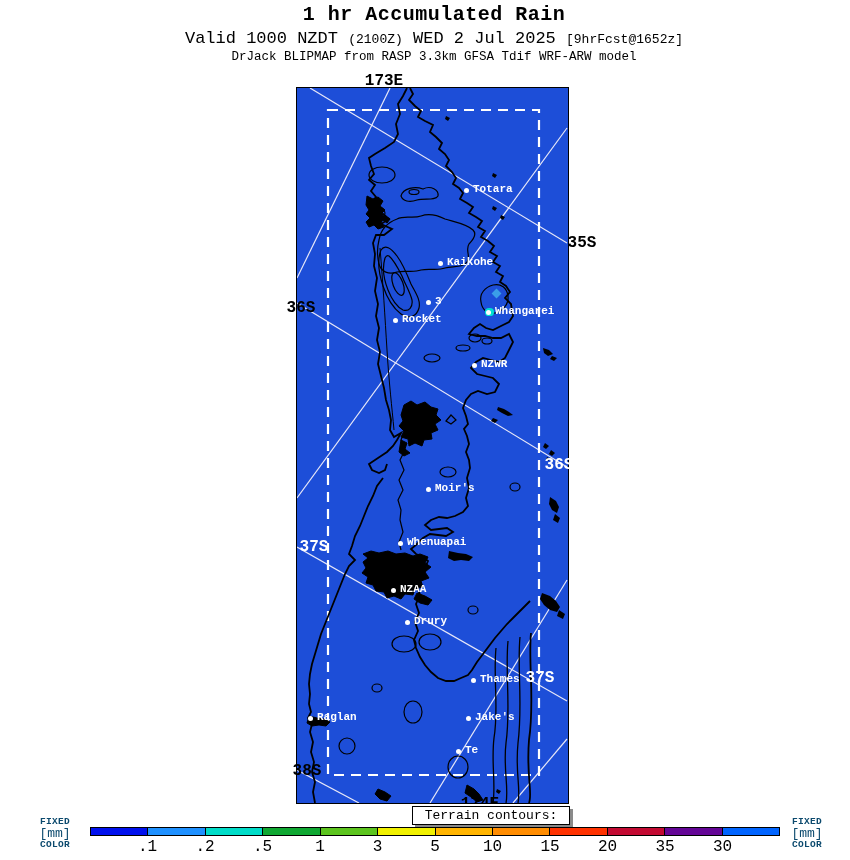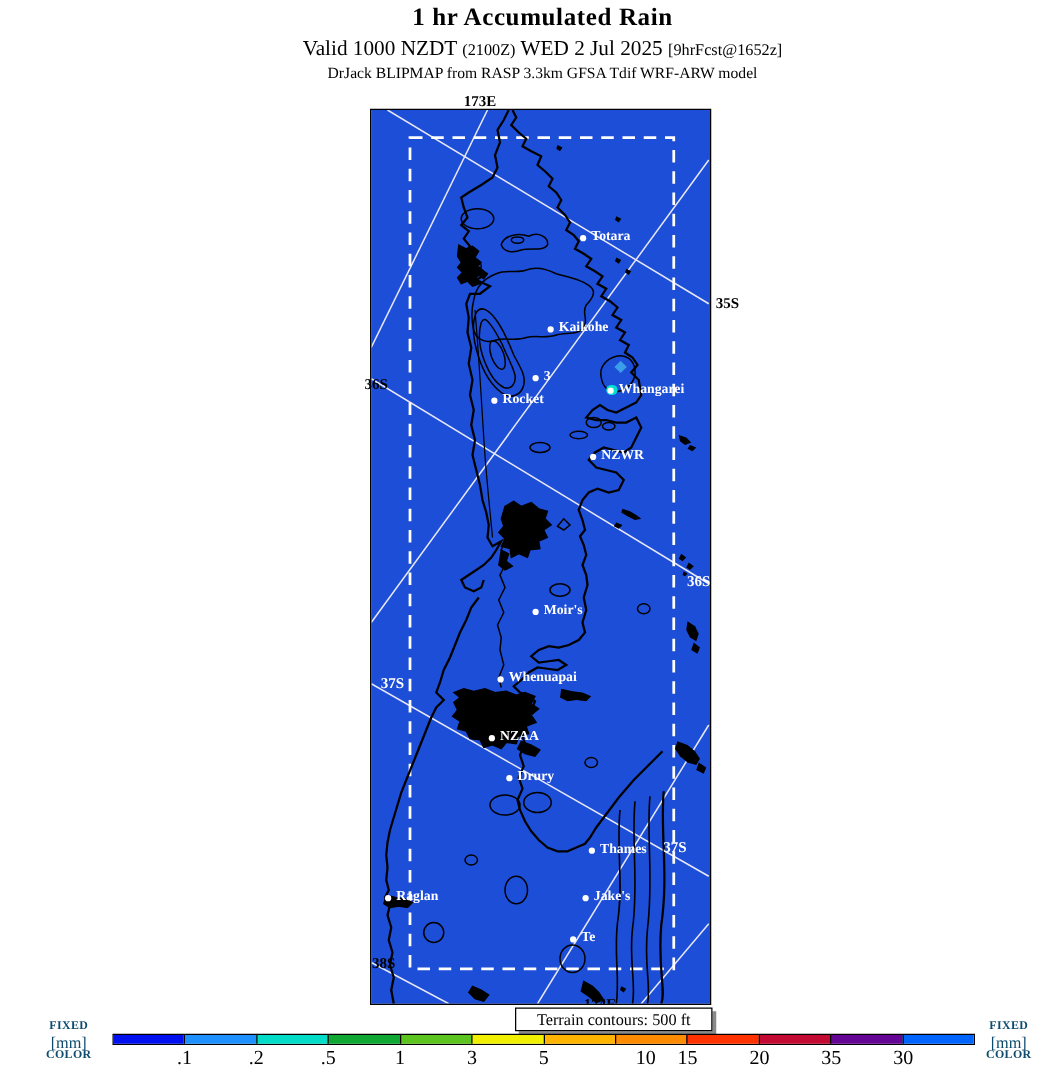--- a/index.html
+++ b/index.html
@@ -1,34 +1,34 @@
 <!DOCTYPE html>
 <html><head>
 <meta charset="utf-8">
 <style>
   html,body{margin:0;padding:0;background:#fff;}
   #canvas{position:relative;width:850px;height:860px;background:#fff;overflow:hidden;
-          font-family:Liberation Serif, serif;}
+          font-family:Liberation Mono, monospace;}
   
   #header{position:absolute;left:10px;top:0;width:848px;text-align:center;color:#000;}
   #title{font-size:20px;font-weight:bold;margin-top:3px;letter-spacing:0.5px;}
   #valid-line{font-size:17px;margin-top:3px;}
   #valid-line .small{font-size:13px;}
   #model-line{font-size:12.5px;margin-top:2px;}
   
   #map{position:absolute;left:297px;top:88px;width:271px;height:715px;background:#1d4ed8;
        overflow:hidden;}
   #map-border{position:absolute;left:296px;top:87px;width:271px;height:715px;
        border:1.5px solid #000;pointer-events:none;}
   #contours{position:absolute;left:0;top:0;}
   .station{position:absolute;}
   .station .dot{position:absolute;width:5px;height:5px;border-radius:50%;background:#fff;}
   .station .lbl{position:absolute;left:7px;top:-7px;color:#fff;font-size:11px;font-weight:bold;
        white-space:nowrap;}
-  .grid-label{position:absolute;font-size:12px;font-weight:bold;transform:translate(-50%,-50%);
+  .grid-label{position:absolute;font-size:16px;font-weight:bold;transform:translate(-50%,-50%);
        white-space:nowrap;}
   .rain-spot{position:absolute;}
   .rain-diamond{width:7px;height:7px;transform:rotate(45deg);}
   .rain-blob{width:9px;height:8px;border-radius:45%;}
   
   #terrain-box{position:absolute;left:412px;top:806px;width:156px;height:17px;background:#fff;
        border:1.5px solid #000;box-shadow:3px 3px 0 #8a8a8a;text-align:center;
        font-size:13px;line-height:17px;color:#000;}
   
   #colorbar{position:absolute;left:90px;top:827px;width:690px;height:9px;display:flex;
@@ -283,21 +283,21 @@
       <div class="seg" style="background: rgb(100, 5, 150);"></div>
       <div class="seg" style="background: rgb(0, 100, 255);"></div>
     </div>
   <div id="cb-labels">
       <span class="cb-label" style="left: 147.5px;">.1</span>
       <span class="cb-label" style="left: 205px;">.2</span>
       <span class="cb-label" style="left: 262.5px;">.5</span>
       <span class="cb-label" style="left: 320px;">1</span>
       <span class="cb-label" style="left: 377.5px;">3</span>
       <span class="cb-label" style="left: 435px;">5</span>
-      <span class="cb-label" style="left: 492.5px; margin-left: 24px;">10</span>
+      <span class="cb-label" style="left: 492.5px;">10</span>
       <span class="cb-label" style="left: 550px;">15</span>
       <span class="cb-label" style="left: 607.5px;">20</span>
       <span class="cb-label" style="left: 665px;">35</span>
       <span class="cb-label" style="left: 722.5px;">30</span>
     </div>
   <div class="cb-caption" id="cb-caption-right">
     <div class="l1">FIXED</div>
     <div class="l2">[mm]</div>
     <div class="l3">COLOR</div>
   </div>

